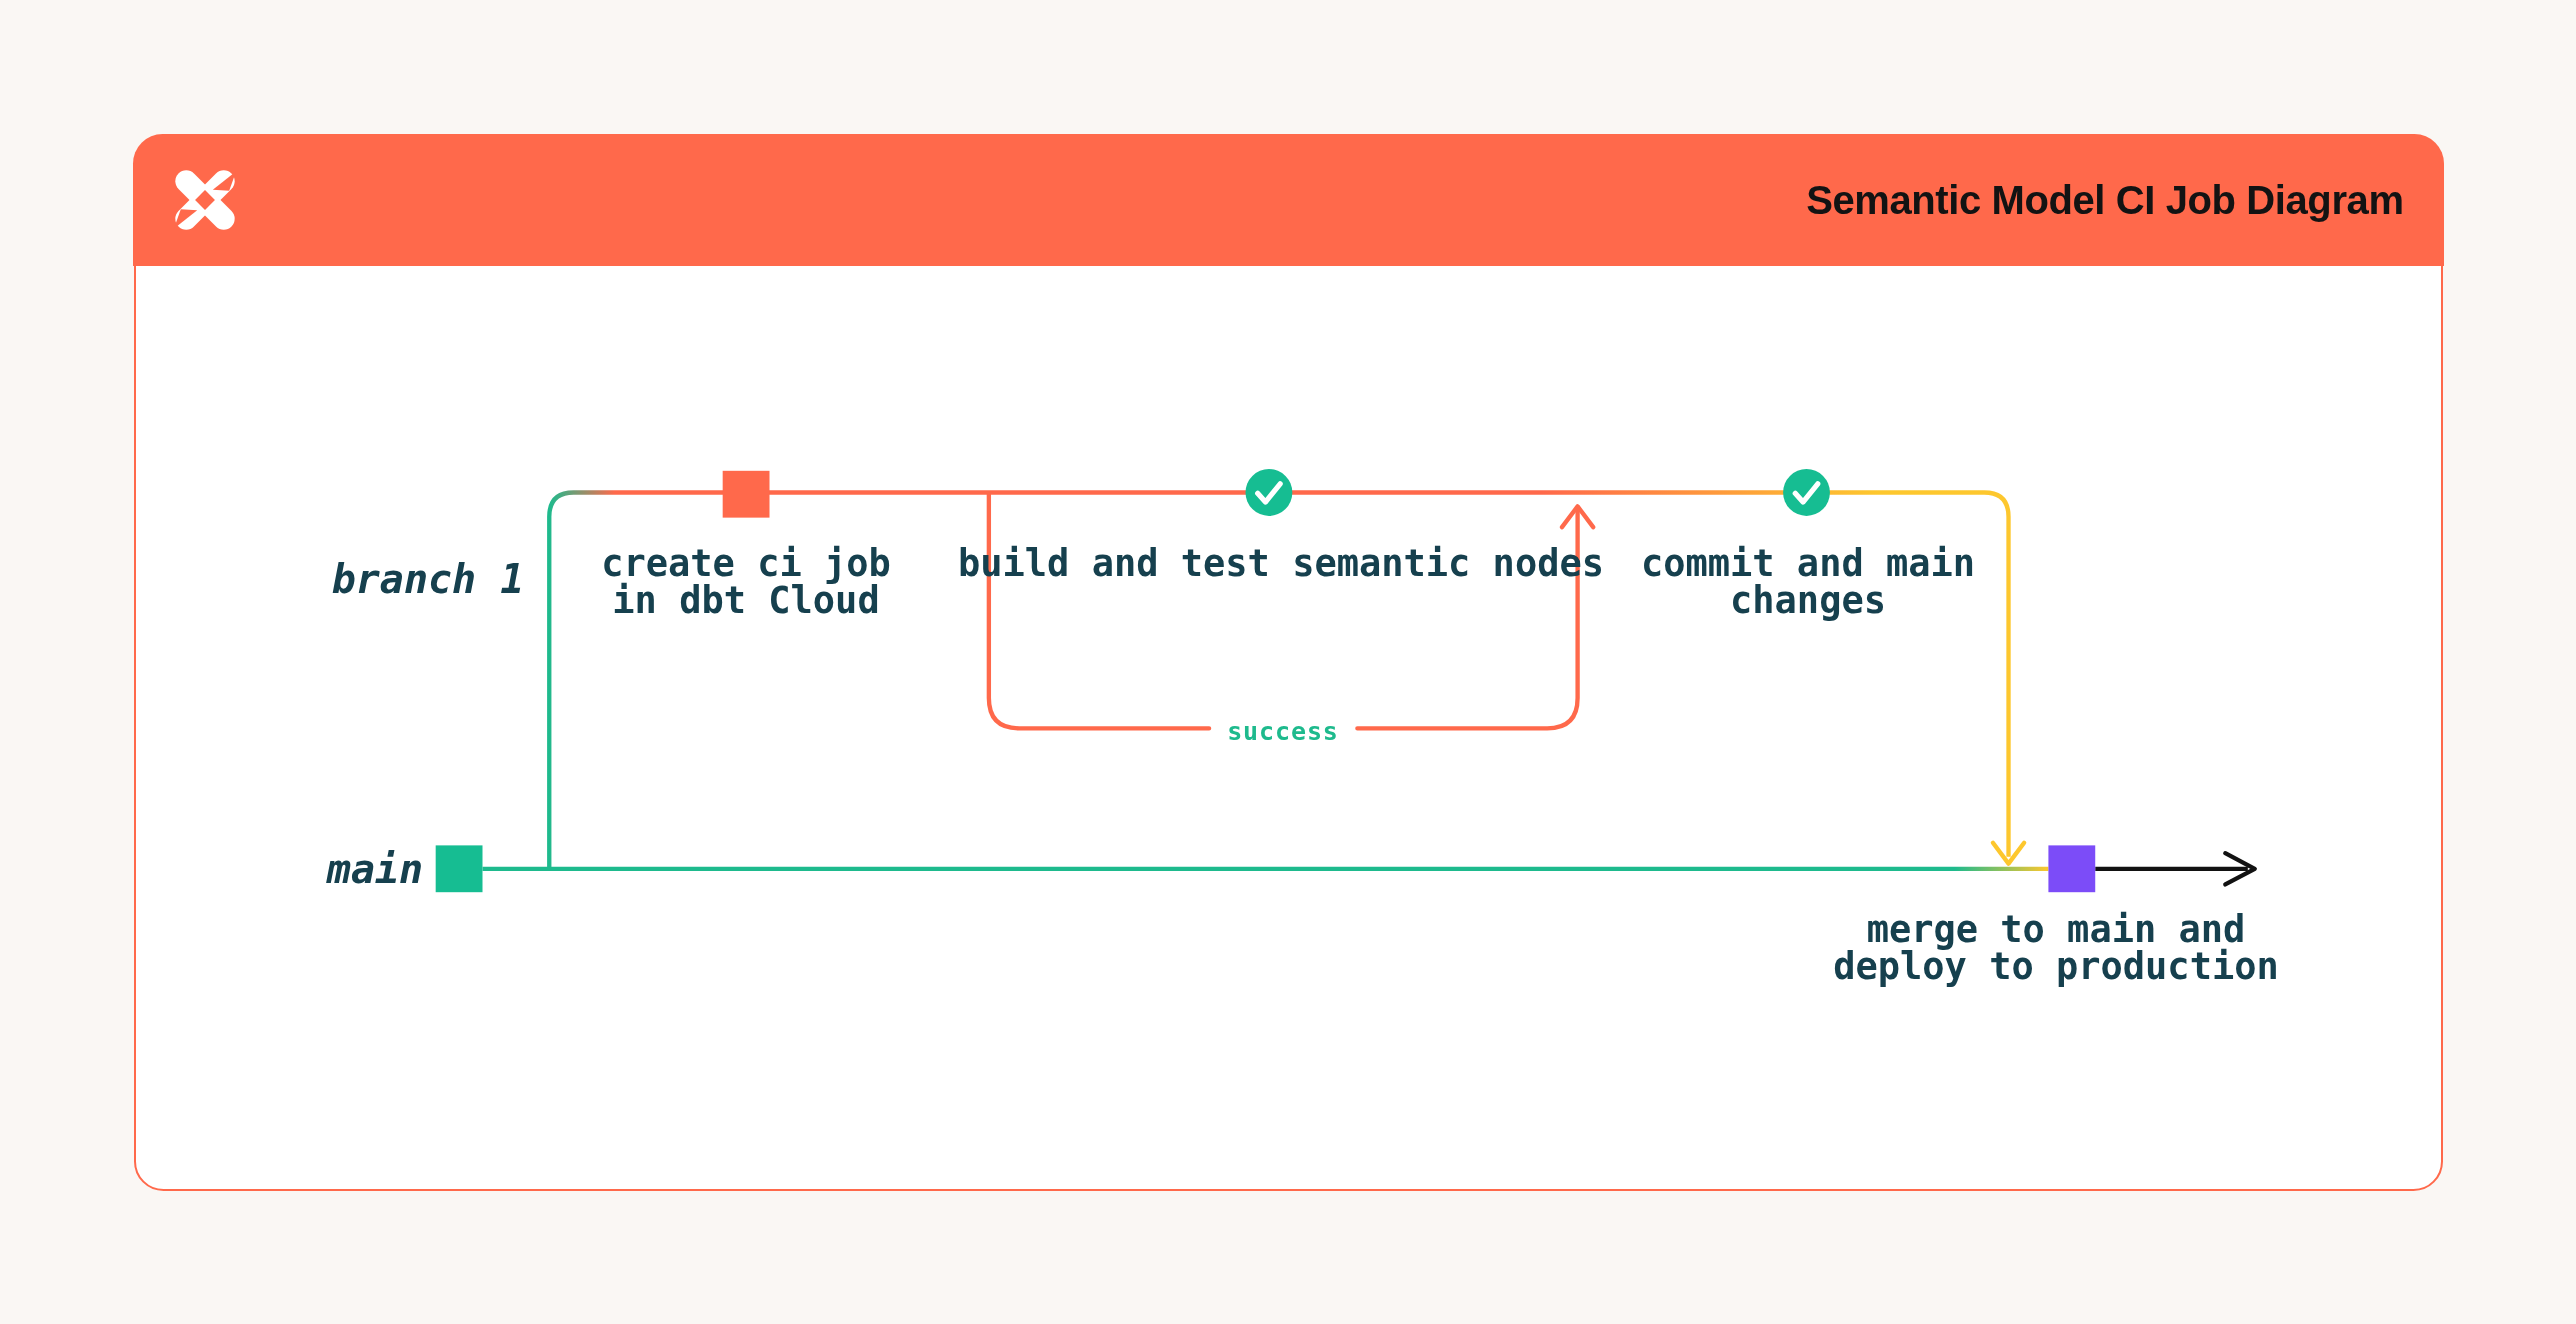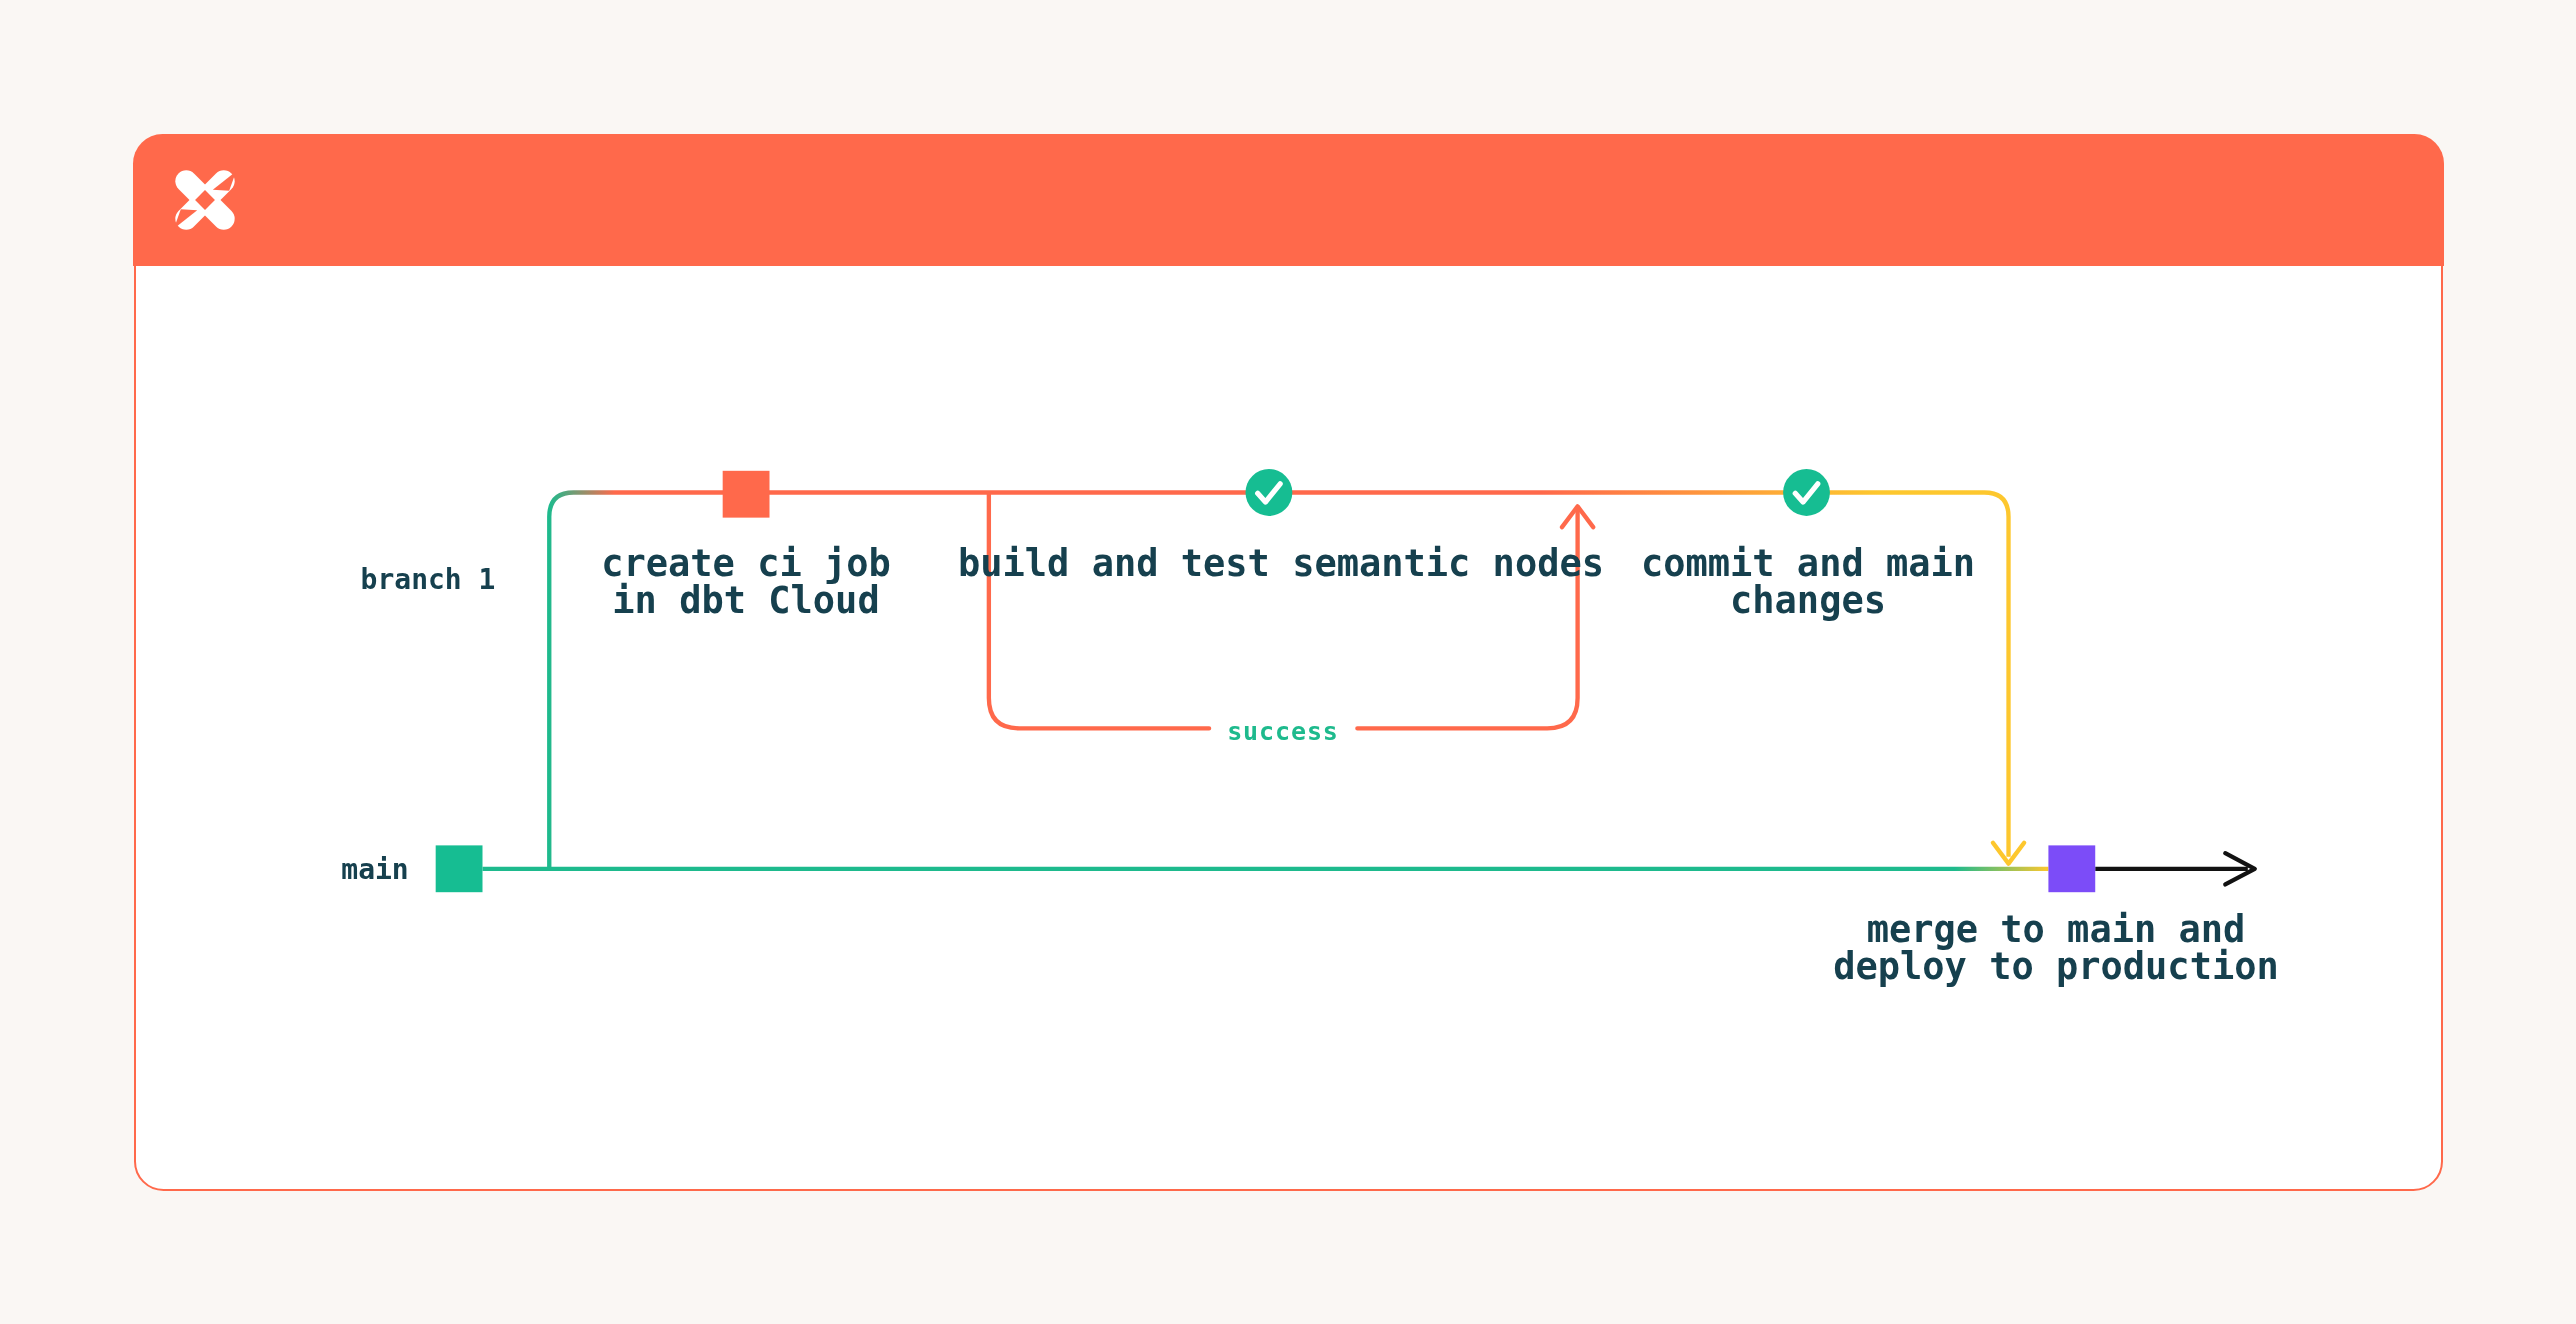--- a/index.html
+++ b/index.html
@@ -23,21 +23,21 @@
     margin-left:auto;padding-right:40px;
     font-family:"Liberation Sans", sans-serif;
     font-weight:700;font-size:40px;letter-spacing:-0.4px;color:#131313;
     white-space:nowrap;
   }
   .diagram-svg{position:absolute;left:0;top:0;width:2576px;height:1324px;}
   .lbl{
     position:absolute;color:#16404E;font-weight:700;white-space:nowrap;
     text-align:center;
   }
-  .lbl-branch{font-size:28px;transform:translate(-50%,-50%);}
+  .lbl-branch{font-size:40px;transform:translate(-50%,-50%);font-style:italic;}
   .node-label{font-size:37px;transform:translateX(-50%);}
   .node-label .line{height:37px;line-height:37px;}
   .lbl-success{
     font-size:25px;font-weight:700;color:#1EBA8D;
     transform:translate(-50%,-50%);letter-spacing:0.9px;
   }
 </style>
 </head>
 <body>
 
@@ -47,20 +47,21 @@
       <svg viewBox="0 0 100 100" width="78" height="78" aria-hidden="true">
         <g fill="#FFFFFF">
           <rect x="36" y="2" width="28" height="96" rx="14" transform="rotate(45 50 50)"></rect>
           <rect x="2" y="36" width="96" height="28" rx="14" transform="rotate(45 50 50)"></rect>
         </g>
         <rect x="41" y="41" width="18" height="18" transform="rotate(45 50 50)" fill="#FF694B"></rect>
         <path d="M60 37 L90 13 L81 38 Z" fill="#FF694B"></path>
         <path d="M40 63 L10 87 L19 62 Z" fill="#FF694B"></path>
       </svg>
     </div>
+    <div class="header-title">Semantic Model CI Job Diagram</div>
   </div>
 </div>
 
 <svg class="diagram-svg" viewBox="0 0 2970 1527" width="2576" height="1324">
   <defs>
     <linearGradient id="gradBranch" gradientUnits="userSpaceOnUse" x1="633" y1="0" x2="2316" y2="0">
       <stop offset="0" stop-color="#1EBA8D"></stop>
       <stop offset="0.045" stop-color="#FF694B"></stop>
       <stop offset="0.68" stop-color="#FF694B"></stop>
       <stop offset="0.91" stop-color="#FDC72E"></stop>

